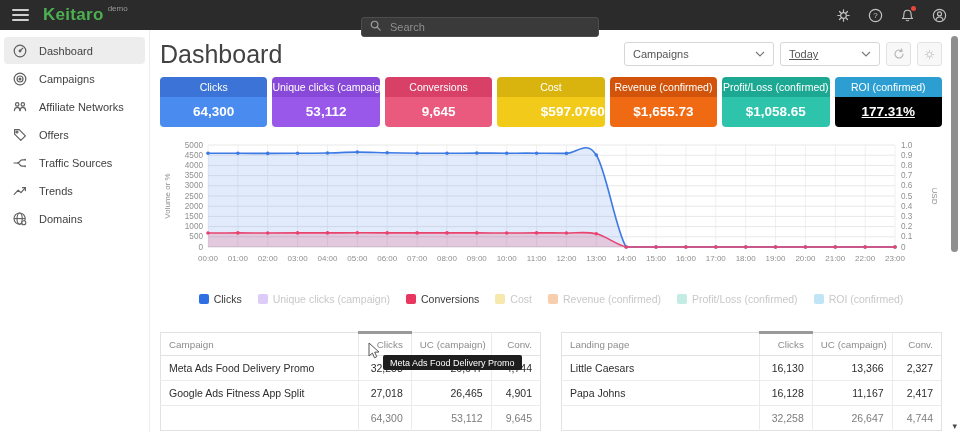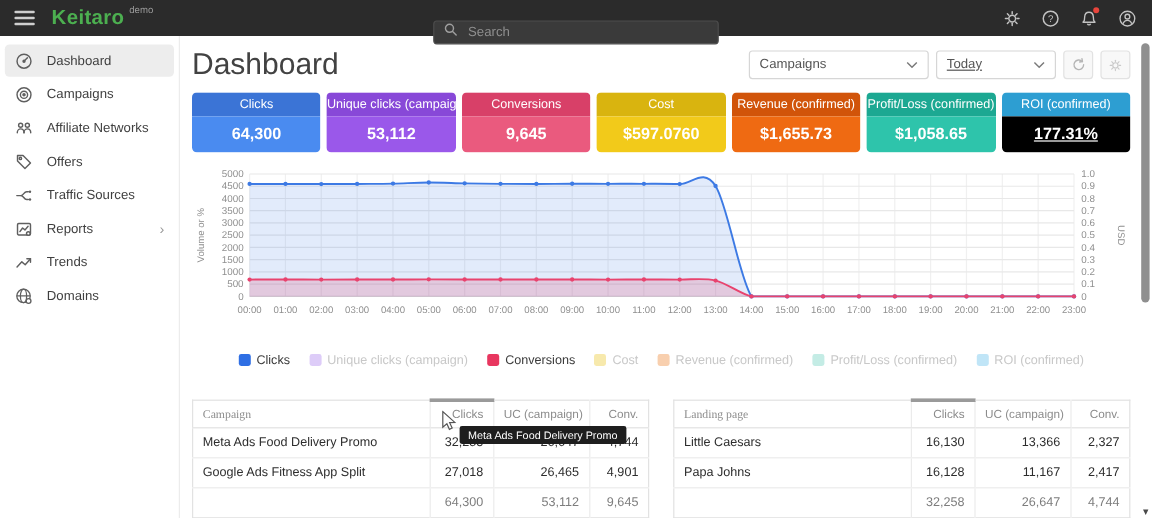--- a/index.html
+++ b/index.html
@@ -49,21 +49,21 @@
   .legend{display:flex;justify-content:center;align-items:center;gap:16px;margin-top:4px;}
   .leg-item{display:flex;align-items:center;gap:5px;font-size:10.5px;color:#3a3a3a;cursor:pointer;}
   .leg-item.inactive{color:#c8c8c8;}
   .leg-item .sw{width:10px;height:10px;border-radius:2px;display:inline-block;}
 
   
   .tables-row{display:flex;gap:20px;margin-top:26px;}
   .report-table{flex:1;}
   table{width:100%;border-collapse:collapse;background:#fff;border:1px solid #e2e2e2;font-size:10.5px;color:#2d2d2d;table-layout:fixed;}
   th{font-weight:400;color:#8c8c8c;font-size:9.8px;padding:5px 8px;border-bottom:1px solid #e2e2e2;white-space:nowrap;overflow:hidden;cursor:pointer;}
-  th.name-col{text-align:left;width:52%;font-family:Liberation Serif, serif;}
+  th.name-col{text-align:left;width:52%;}
   th.num-col,td.num-col{text-align:right;}
   th.sorted{border-top:3px solid #9a9a9a;}
   td{padding:6px 8px;border-bottom:1px solid #ebebeb;white-space:nowrap;overflow:hidden;}
   td.num-col{border-left:1px solid #ebebeb;}
   th.num-col{border-left:1px solid #ebebeb;}
   tfoot td{color:#7d7d7d;border-bottom:none;}
   col.c-clicks{width:14%;} col.c-uc{width:21%;} col.c-conv{width:13%;}
 
   
   .scrollbar-thumb{position:absolute;right:2px;top:36px;width:7px;height:216px;background:#8f8f8f;border-radius:4px;cursor:pointer;}
@@ -181,31 +181,20 @@
                 <path d="M2,8 h3.4 c2.4,0 2.4,-3.2 4.8,-3.2 h1.4"></path>
                 <path d="M5.4,8 c2.4,0 2.4,3.2 4.8,3.2 h1.4"></path>
                 <circle cx="13" cy="4.8" r="1" fill="#5f5f5f" stroke="none"></circle>
                 <circle cx="13" cy="11.2" r="1" fill="#5f5f5f" stroke="none"></circle>
               </svg>
             </span>
             <span>Traffic Sources</span>
           </div>
           <div class="side-item">
             <span class="s-icon">
-              <svg width="16" height="16" viewBox="0 0 16 16" fill="none" stroke="#5f5f5f" stroke-width="1.2" stroke-linejoin="round" stroke-linecap="round">
-                <rect x="2.6" y="3.2" width="10.8" height="9.6" rx="1"></rect>
-                <polyline points="4.6,10 6.8,7 8.8,8.6 11.4,5.6"></polyline>
-                <circle cx="11.6" cy="11.6" r="1.5" fill="#fff"></circle>
-              </svg>
-            </span>
-            <span>Reports</span>
-            <span class="chev">›</span>
-          </div>
-          <div class="side-item">
-            <span class="s-icon">
               <svg width="16" height="16" viewBox="0 0 16 16" fill="none" stroke="#5f5f5f" stroke-width="1.2" stroke-linecap="round" stroke-linejoin="round">
                 <polyline points="2.2,11.4 6.2,7.2 9,9.6 13.4,4.6"></polyline>
                 <polyline points="10.4,4.6 13.4,4.6 13.4,7.6"></polyline>
               </svg>
             </span>
             <span>Trends</span>
           </div>
           <div class="side-item">
             <span class="s-icon">
               <svg width="16" height="16" viewBox="0 0 16 16" fill="none" stroke="#5f5f5f" stroke-width="1.1">
@@ -268,21 +257,21 @@
           <div class="card">
             <div class="card-top" style="background: rgb(136, 72, 216);">Unique clicks (campaign)</div>
             <div class="card-bottom" style="background: rgb(154, 88, 234);">53,112</div>
           </div>
           <div class="card">
             <div class="card-top" style="background: rgb(216, 64, 104);">Conversions</div>
             <div class="card-bottom" style="background: rgb(234, 90, 126);">9,645</div>
           </div>
           <div class="card">
             <div class="card-top" style="background: rgb(217, 180, 15);">Cost</div>
-            <div class="card-bottom" style="background: rgb(242, 202, 26);">$597.0760</div>
+            <div class="card-bottom" style="background: rgb(242, 202, 26); text-align: right;">$597.0760</div>
           </div>
           <div class="card">
             <div class="card-top" style="background: rgb(209, 84, 10);">Revenue (confirmed)</div>
             <div class="card-bottom" style="background: rgb(239, 106, 18);">$1,655.73</div>
           </div>
           <div class="card">
             <div class="card-top" style="background: rgb(28, 168, 146);">Profit/Loss (confirmed)</div>
             <div class="card-bottom" style="background: rgb(46, 196, 171);">$1,058.65</div>
           </div>
           <div class="card">

